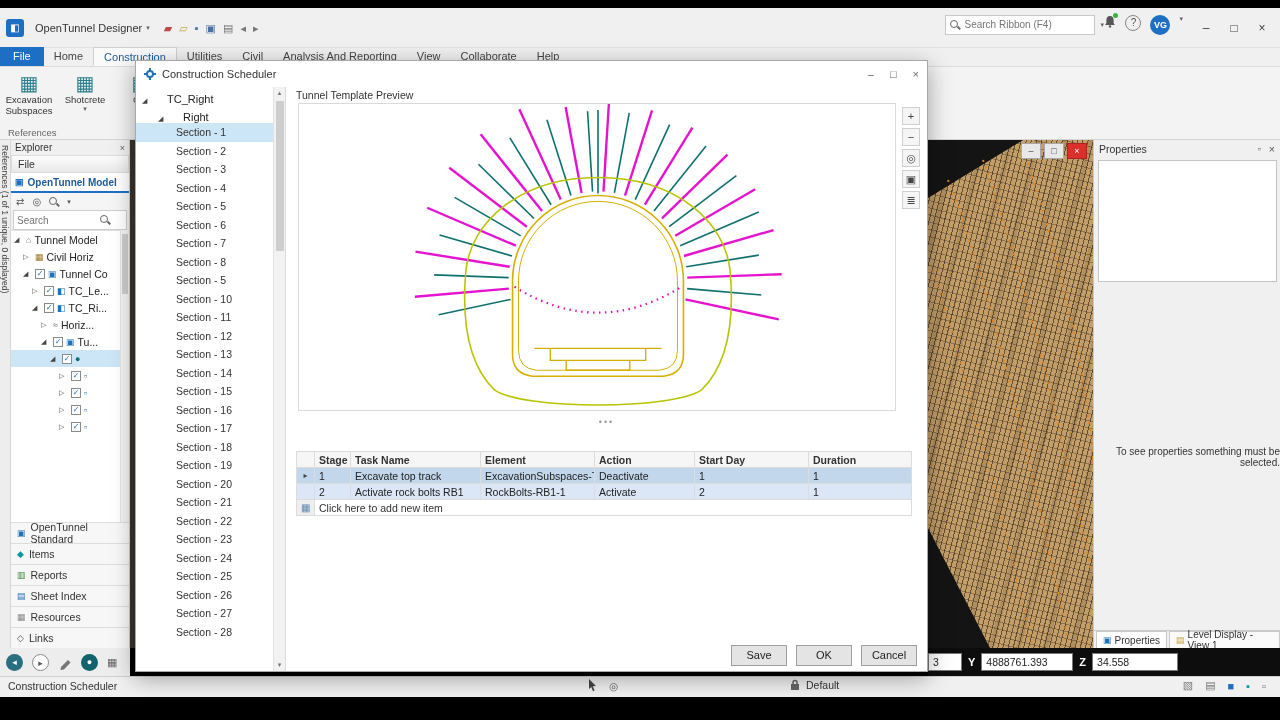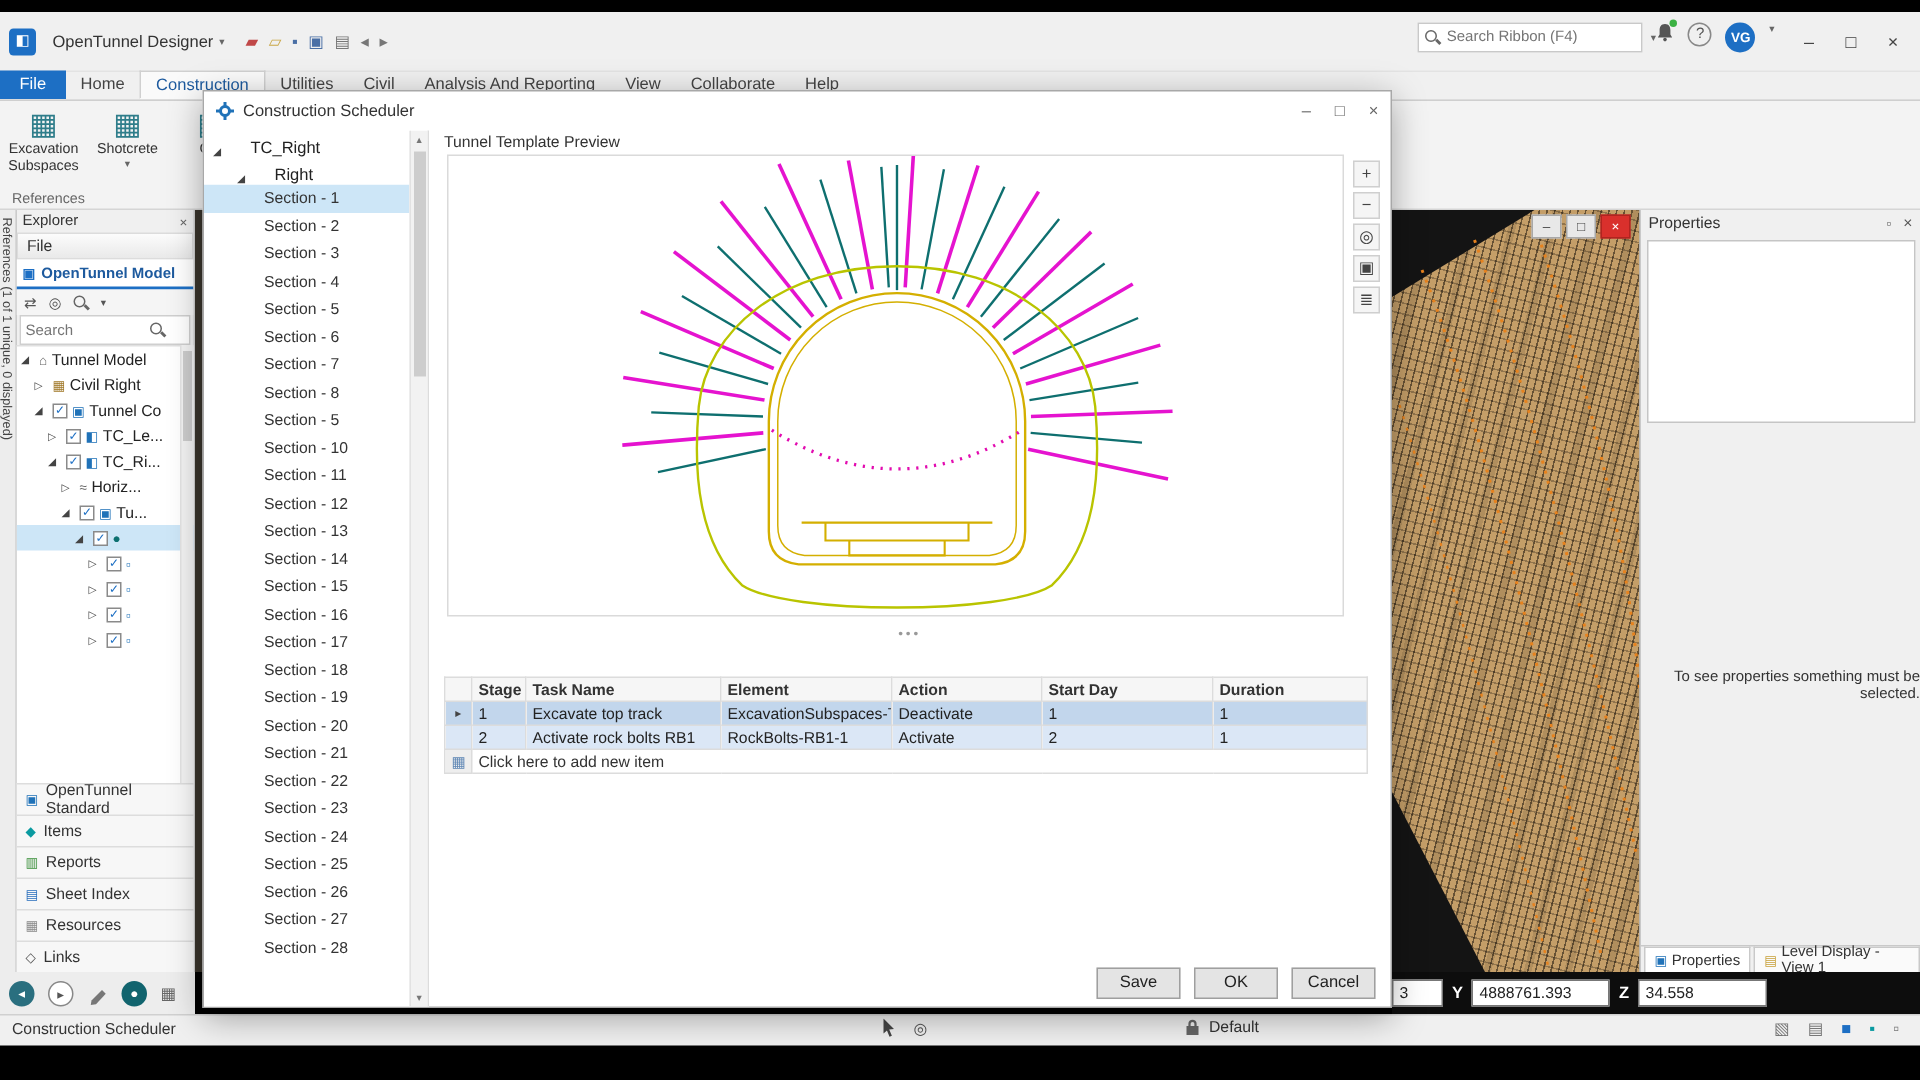--- a/index.html
+++ b/index.html
@@ -237,21 +237,21 @@
     </div>
     <div class="extree">
         <div class="trow" style="padding-left: 3px;">
           <span class="texp">◢</span>
           <span class="ticon" style="color: rgb(102, 102, 102);">⌂</span>
           <span class="tlabel">Tunnel Model</span>
         </div>
         <div class="trow" style="padding-left: 12px;">
           <span class="texp">▷</span>
           <span class="ticon" style="color: rgb(160, 120, 40);">▦</span>
-          <span class="tlabel">Civil Right</span>
+          <span class="tlabel">Civil Horiz</span>
         </div>
         <div class="trow" style="padding-left: 12px;">
           <span class="texp">◢</span>
           <span class="tchk">✓</span>
           <span class="ticon" style="color: rgb(32, 114, 184);">▣</span>
           <span class="tlabel">Tunnel Co</span>
         </div>
         <div class="trow" style="padding-left: 21px;">
           <span class="texp">▷</span>
           <span class="tchk">✓</span>

